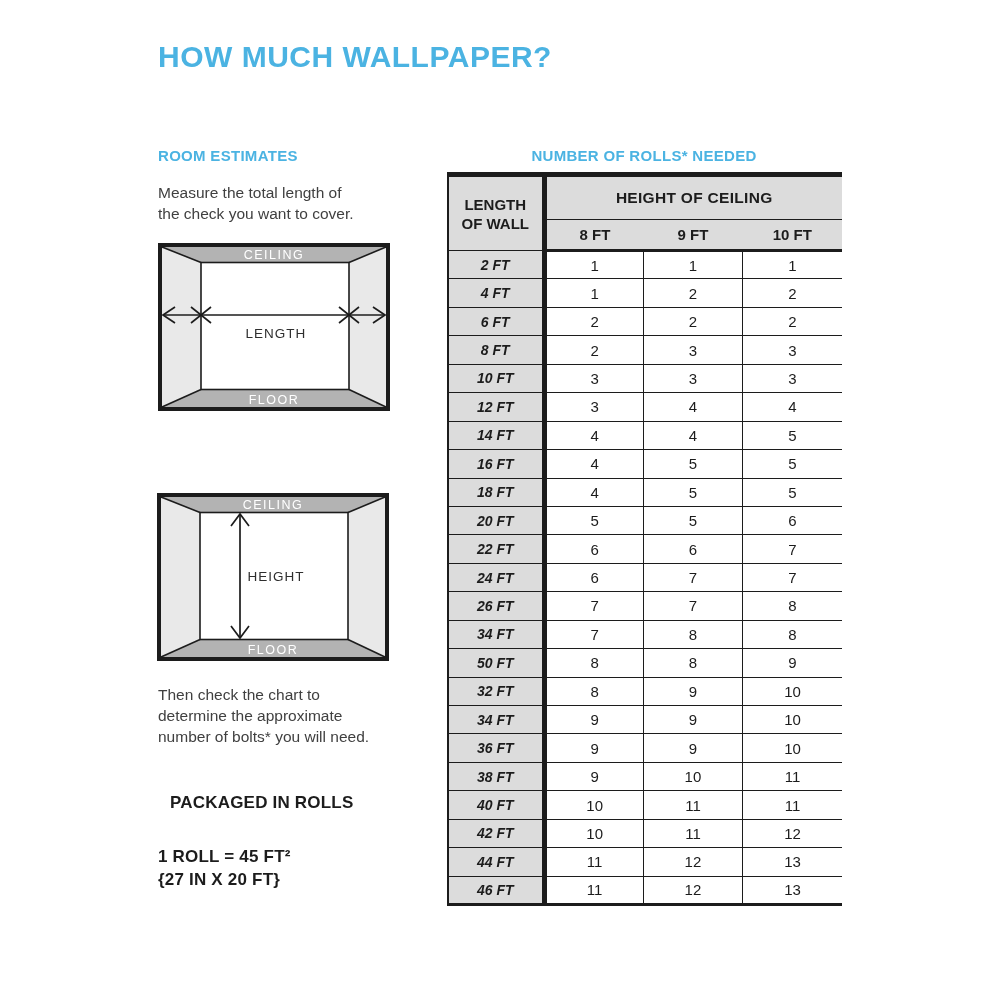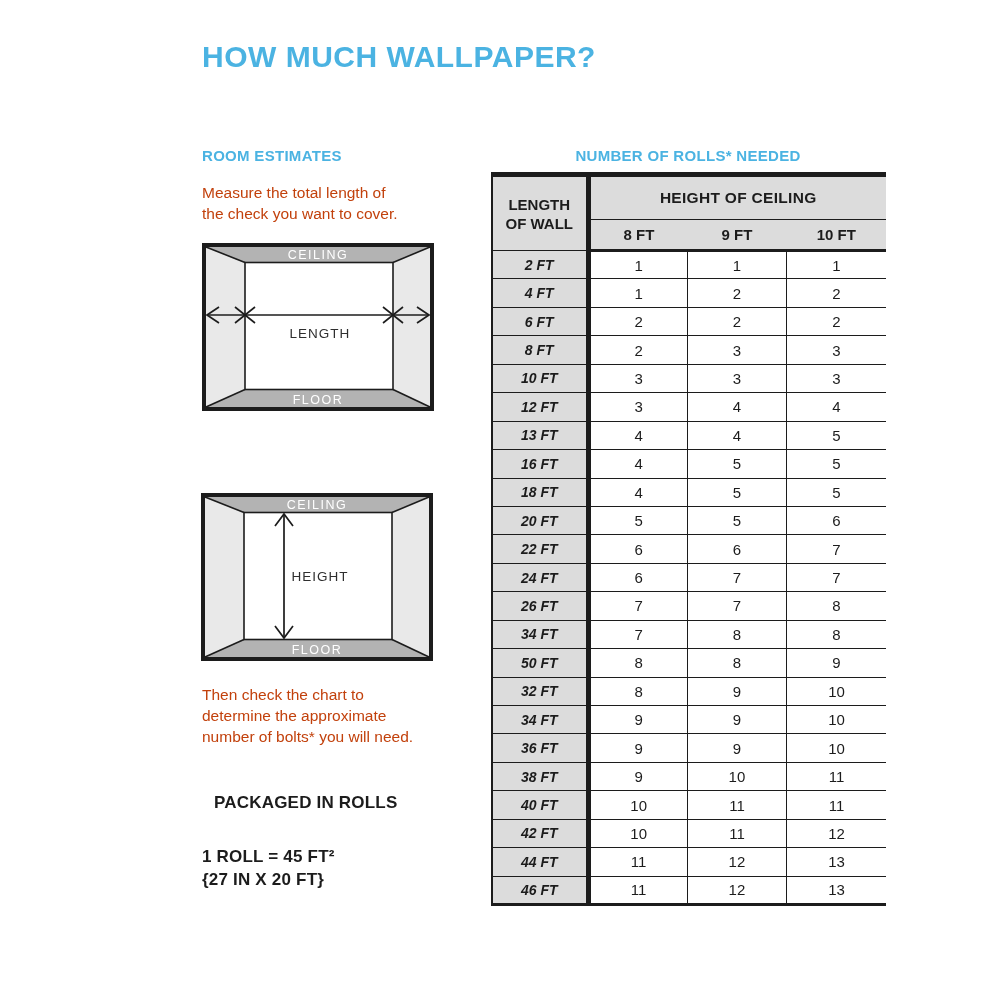--- a/index.html
+++ b/index.html
@@ -5,31 +5,31 @@
   :root{
     --accent:#4BB3E2;
     --cell-gray:#DCDCDC;
     --ink:#1C1C1C;
     --wall-end:#B3B3B3;
     --wall-side:#E9E9E9;
   }
   *{margin:0;padding:0;box-sizing:border-box;}
   html,body{background:#fff;}
   body{font-family:"Liberation Sans","DejaVu Sans",sans-serif;color:var(--ink);}
-  .page{position:relative;width:920px;height:1000px;background:#fff;overflow:hidden;margin-left:44px;}
+  .page{position:relative;width:920px;height:1000px;background:#fff;overflow:hidden;}
 
   .page-title{position:absolute;left:158px;top:40px;font-size:30px;font-weight:bold;
     color:var(--accent);letter-spacing:0.5px;}
 
   .section-heading{position:absolute;font-size:15px;font-weight:bold;color:var(--accent);
     letter-spacing:0.3px;}
   .room-estimates{left:158px;top:147px;text-align:center;}
   .rolls-heading{left:447px;top:147px;width:394px;text-align:center;}
 
-  .para{position:absolute;left:158px;font-size:15.5px;line-height:21px;color:#c2410c;}
+  .para{position:absolute;left:158px;font-size:15.5px;line-height:21px;color:#404040;}
   .step1{top:182px;}
   .step2{top:433px;}
   .step3{top:684px;}
 
   .diagram{position:absolute;width:232px;height:168px;}
   .diagram-1{left:158px;top:243px;}
   .diagram-2{left:157px;top:493px;}
   .diagram svg{display:block;width:100%;height:100%;}
   .wall-label{font-size:12.5px;letter-spacing:1.5px;fill:#fff;}
   .dim-label{font-size:13.5px;letter-spacing:1px;fill:#2E2E2E;}
@@ -189,21 +189,21 @@
       <td class="value-cell">3</td>
       <td class="value-cell">3</td>
     </tr>
         <tr>
       <td class="length-cell">12 FT</td>
       <td class="value-cell">3</td>
       <td class="value-cell">4</td>
       <td class="value-cell">4</td>
     </tr>
         <tr>
-      <td class="length-cell">13 FT</td>
+      <td class="length-cell">14 FT</td>
       <td class="value-cell">4</td>
       <td class="value-cell">4</td>
       <td class="value-cell">5</td>
     </tr>
         <tr>
       <td class="length-cell">16 FT</td>
       <td class="value-cell">4</td>
       <td class="value-cell">5</td>
       <td class="value-cell">5</td>
     </tr>

